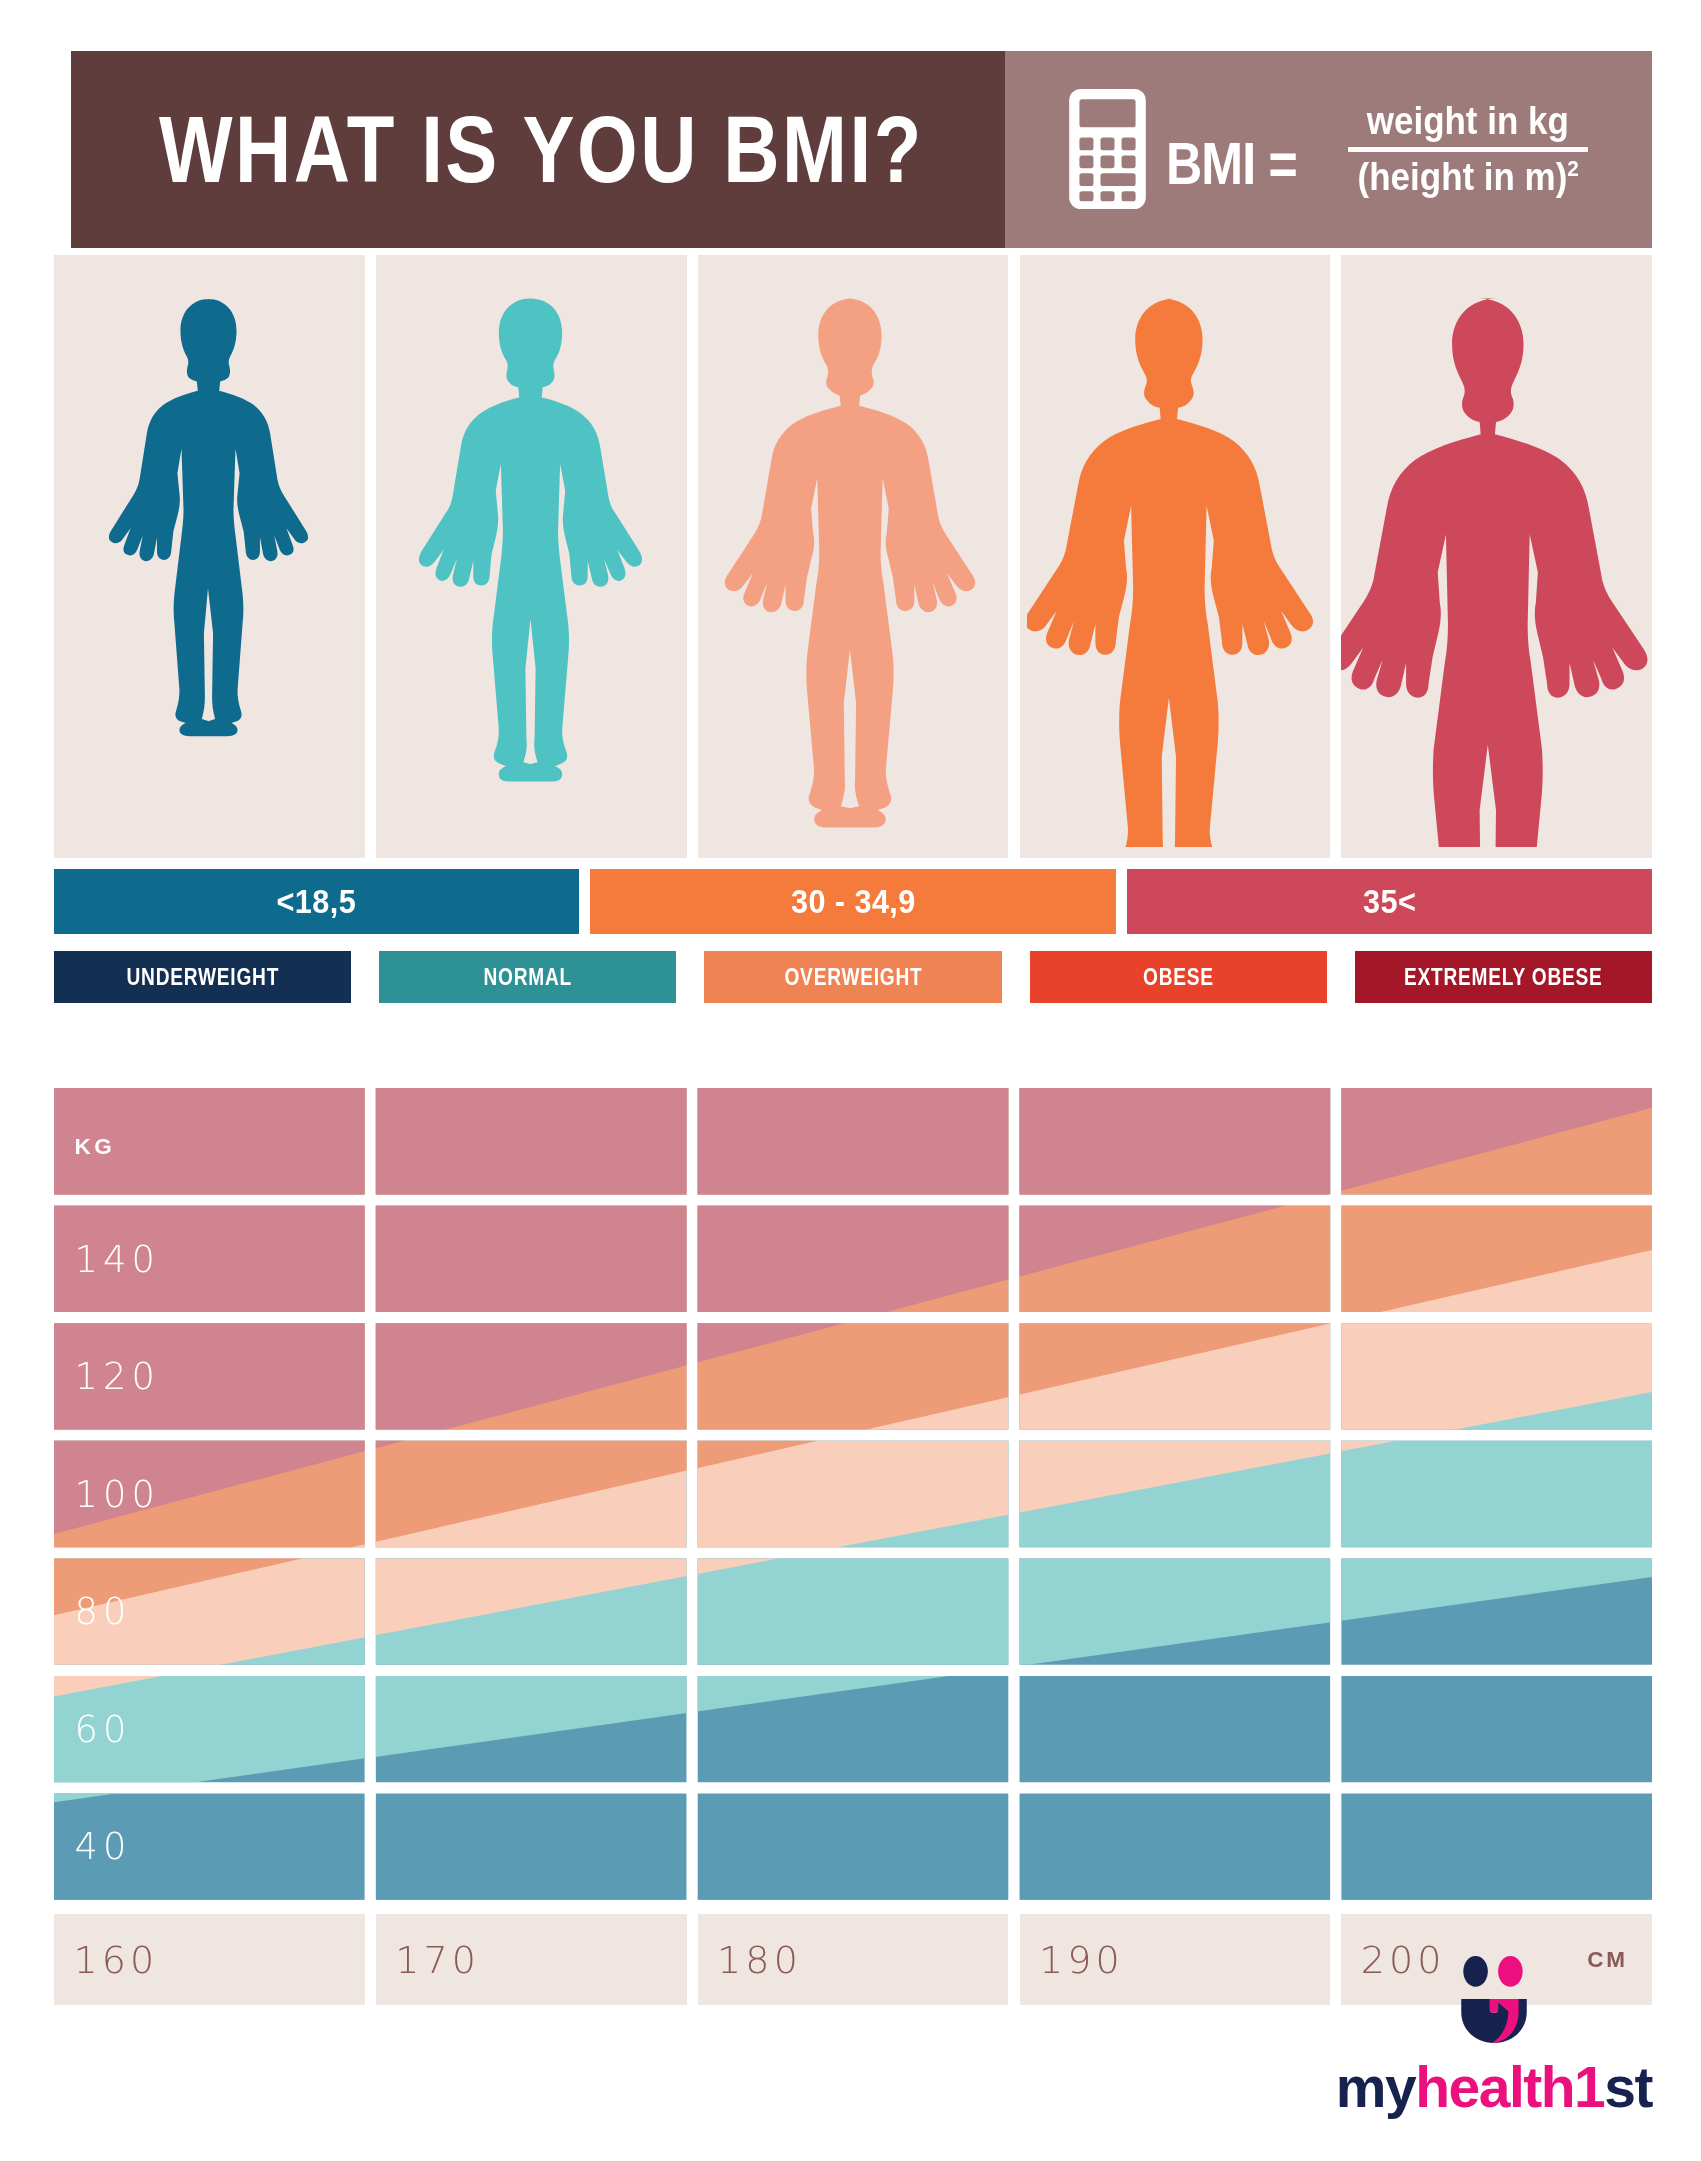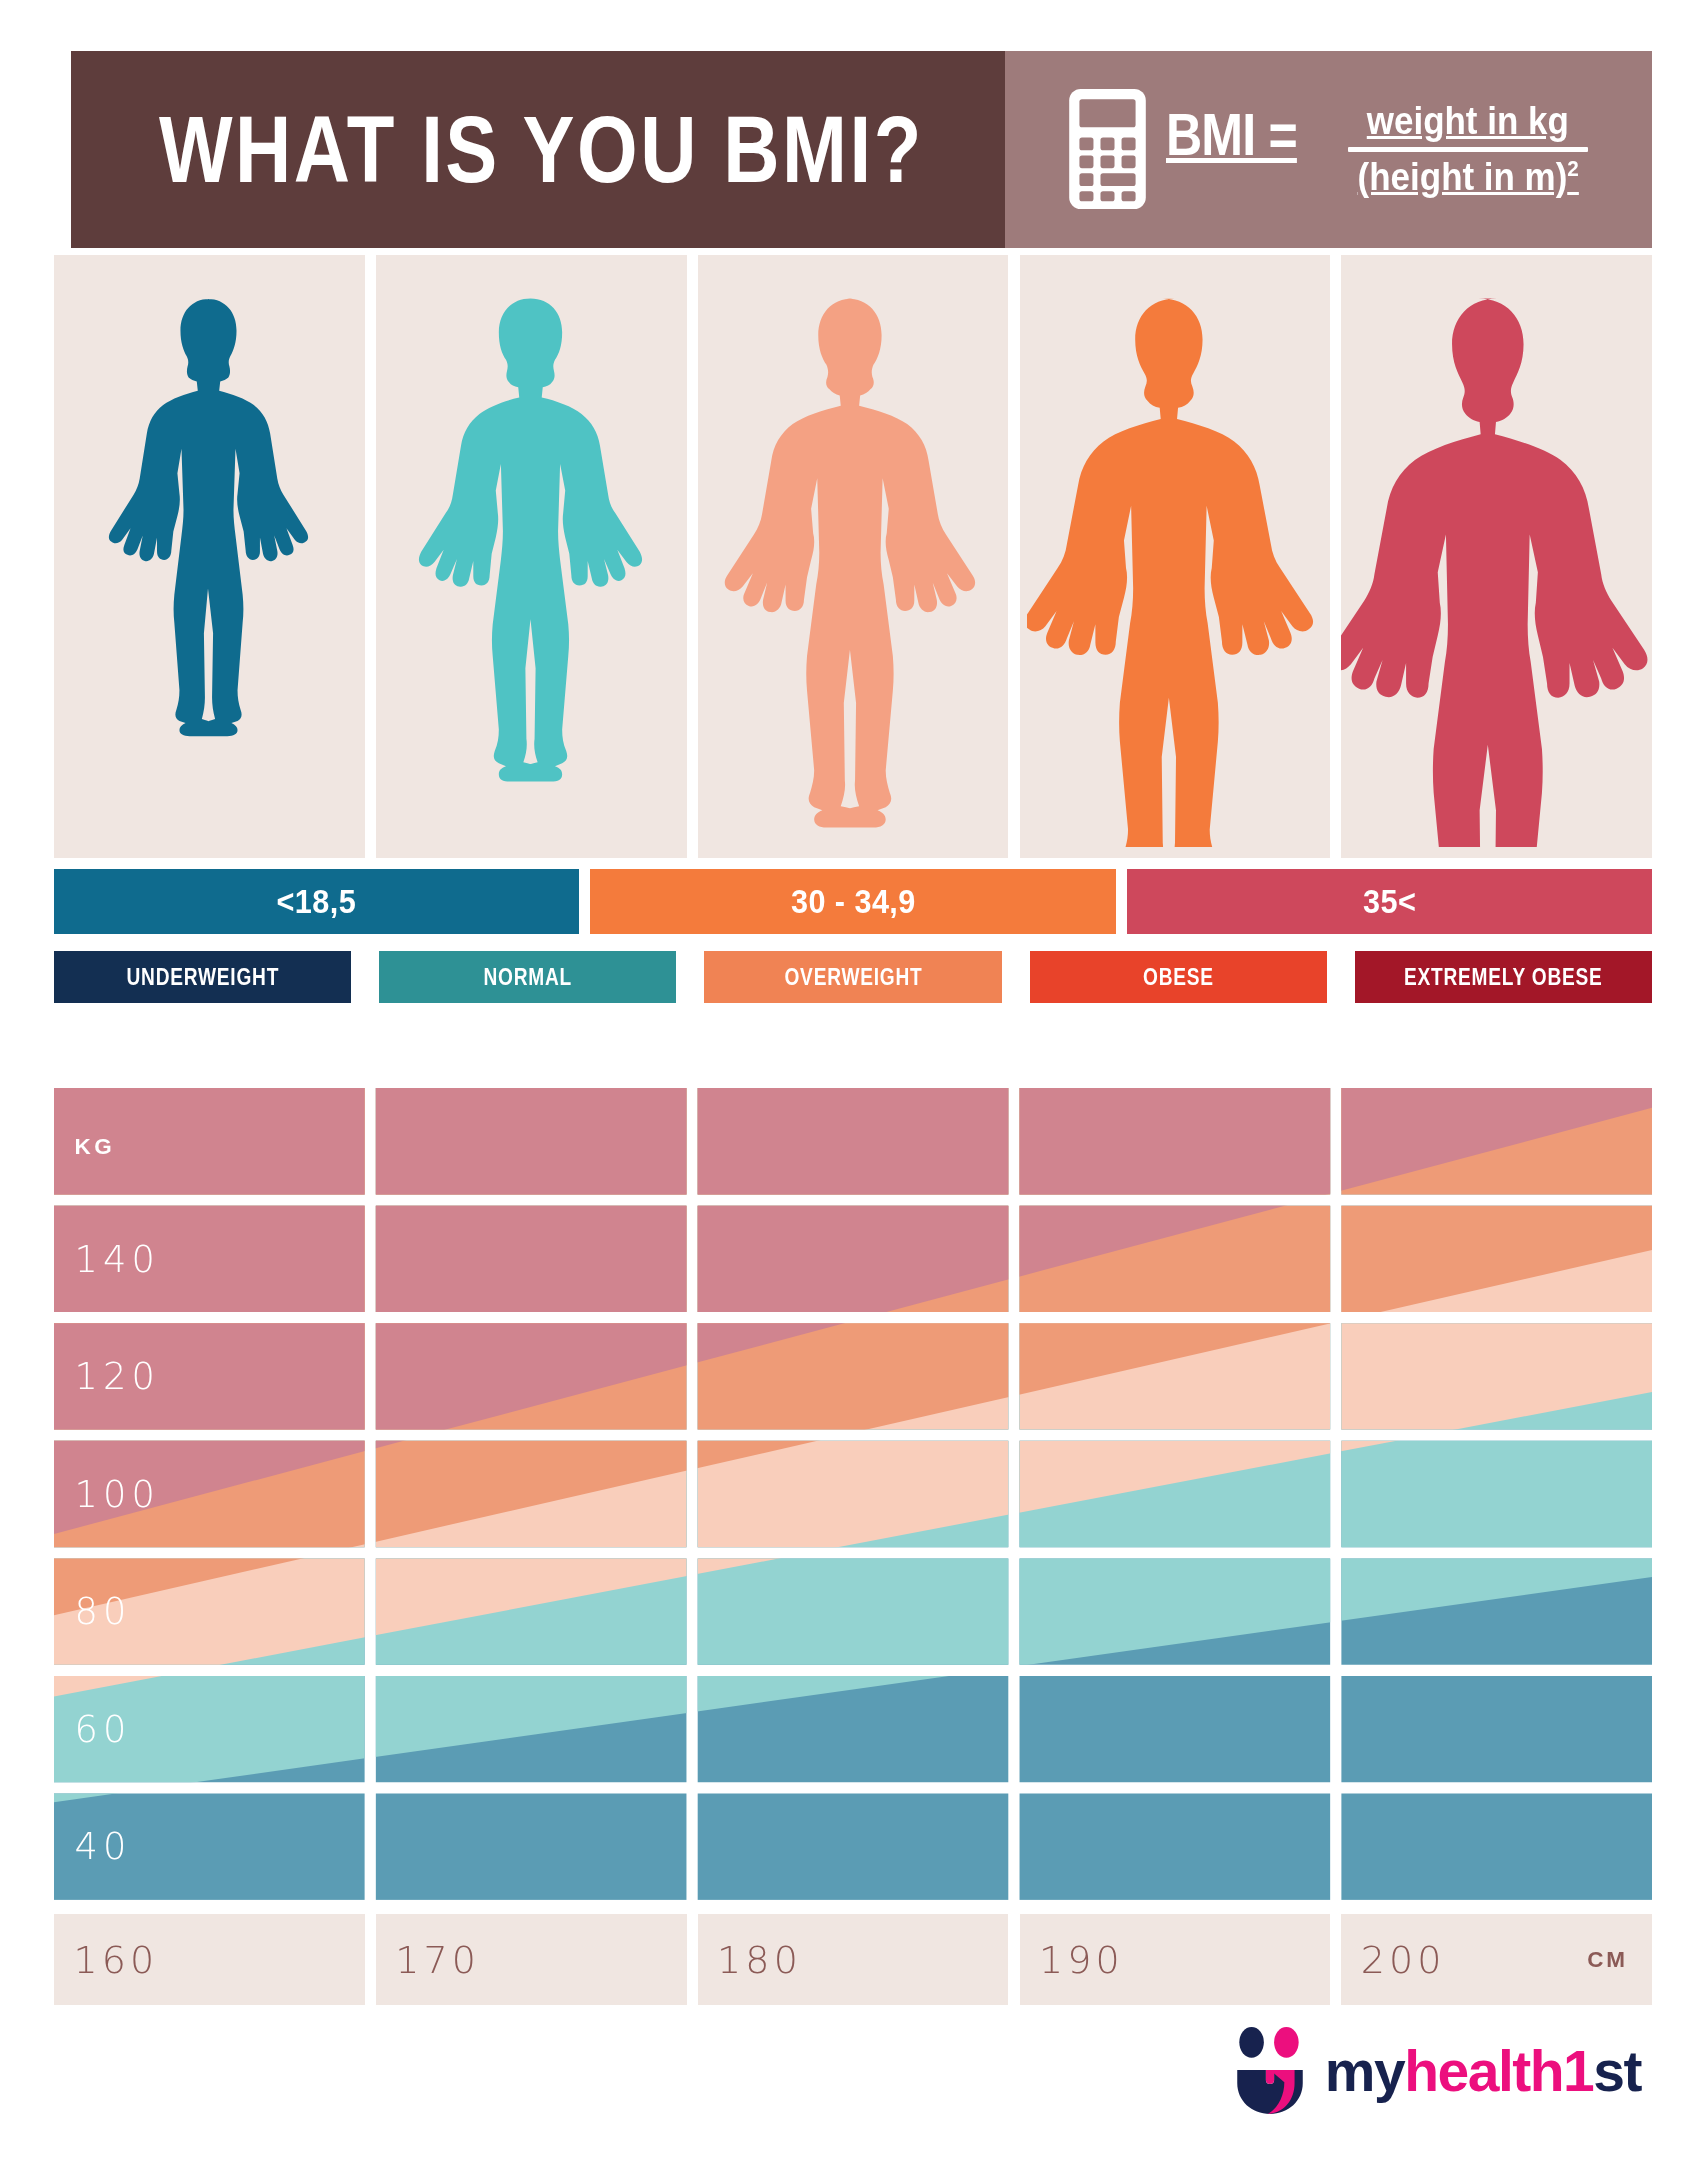--- a/index.html
+++ b/index.html
@@ -7,21 +7,21 @@
   .page{position:relative;width:1702px;height:2161px;overflow:hidden;background:#fff;}
 
   
   .header{position:absolute;left:54px;top:51px;width:1598px;height:197px;}
   .title-bar{position:absolute;left:17px;top:0;width:940px;height:197px;background:#5E3D3C;display:flex;align-items:center;justify-content:center;}
   .title-text{color:#fff;font-size:95px;font-weight:700;letter-spacing:3.1px;line-height:1;
     transform:scaleX(.82);transform-origin:center;white-space:nowrap;}
   .formula-bar{position:absolute;left:951px;top:0;width:647px;height:197px;background:#9E7B7B;
     display:flex;align-items:center;justify-content:center;gap:20.4px;}
   .calc-icon{flex:0 0 auto;}
-  .formula{display:flex;align-items:flex-start;gap:28px;color:#fff;text-decoration:underline;}
+  .formula{display:flex;align-items:flex-end;gap:28px;color:#fff;}
   .bmi-eq{font-size:59px;font-weight:700;letter-spacing:-1px;transform:scaleX(.85);transform-origin:left center;white-space:nowrap;}
   .frac{display:flex;flex-direction:column;align-items:center;line-height:1.08;}
   .frac-num,.frac-den{font-size:38px;font-weight:700;white-space:nowrap;transform:scaleX(.92);}
   .frac-bar{width:100%;height:4.1px;background:#fff;margin:5.1px 0;border-radius:1px;}
   .sup{font-size:22.5px;vertical-align:super;}
 
   
   .figures{position:absolute;left:54px;top:255px;width:1598px;height:603px;display:flex;gap:11.2px;}
   .fig-panel{flex:1;background:#F0E6E1;position:relative;overflow:hidden;}
   .fig-panel svg{position:absolute;left:50%;bottom:11.2px;transform:translateX(-50%);}
@@ -41,21 +41,21 @@
   .ylab-kg{fill:#fff;font-size:44px;font-weight:700;letter-spacing:7px;font-family:"Liberation Sans",sans-serif;}
 
   
   .xaxis{position:absolute;left:54px;top:1914px;width:1598px;height:91px;display:flex;gap:11.2px;}
   .xcell{flex:1;background:#F0E6E1;position:relative;}
   .xcell span{position:absolute;left:19.4px;top:50%;transform:translateY(-50%);
     color:#8B5A56;font-size:38px;font-weight:300;letter-spacing:4.1px;font-family:"DejaVu Sans",sans-serif;}
   .xcell .cm-unit{left:auto;right:24.5px;font-size:22.5px;font-weight:700;letter-spacing:2.6px;font-family:"Liberation Sans",sans-serif;}
 
   
-  .logo{position:absolute;right:61px;bottom:45px;display:flex;align-items:center;gap:14.3px;}
+  .logo{position:absolute;right:50px;bottom:45px;display:flex;align-items:center;gap:14.3px;flex-direction:column;}
   .logo-word{font-size:57px;font-weight:700;letter-spacing:-1.5px;line-height:1;}
   .lg-navy{color:#17224E;}
   .lg-pink{color:#EC0F7E;}
 </style>
 </head>
 <body>
 
 <div class="page">
 
   <div class="header">

